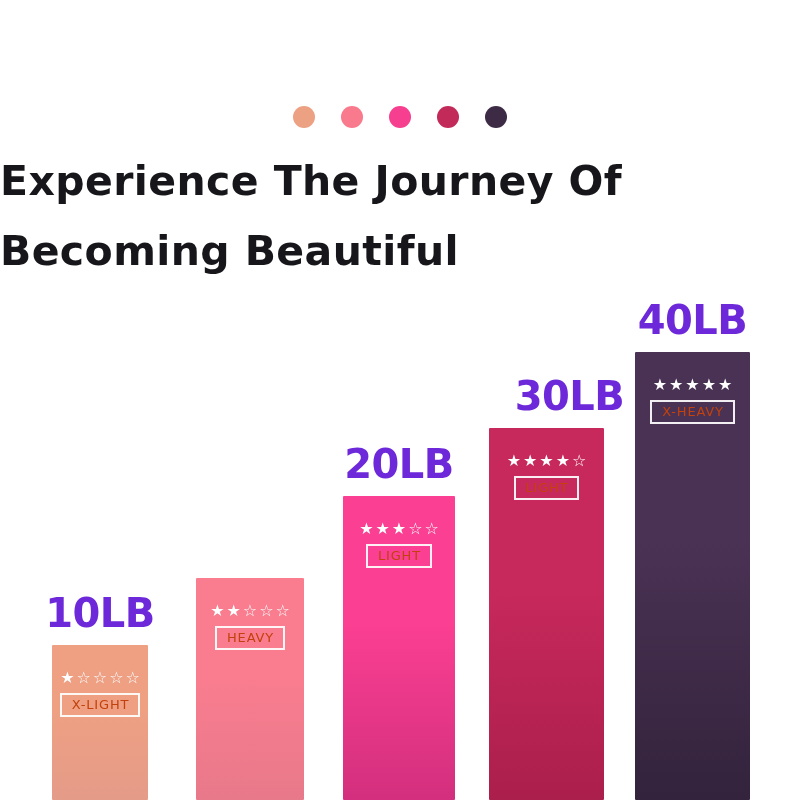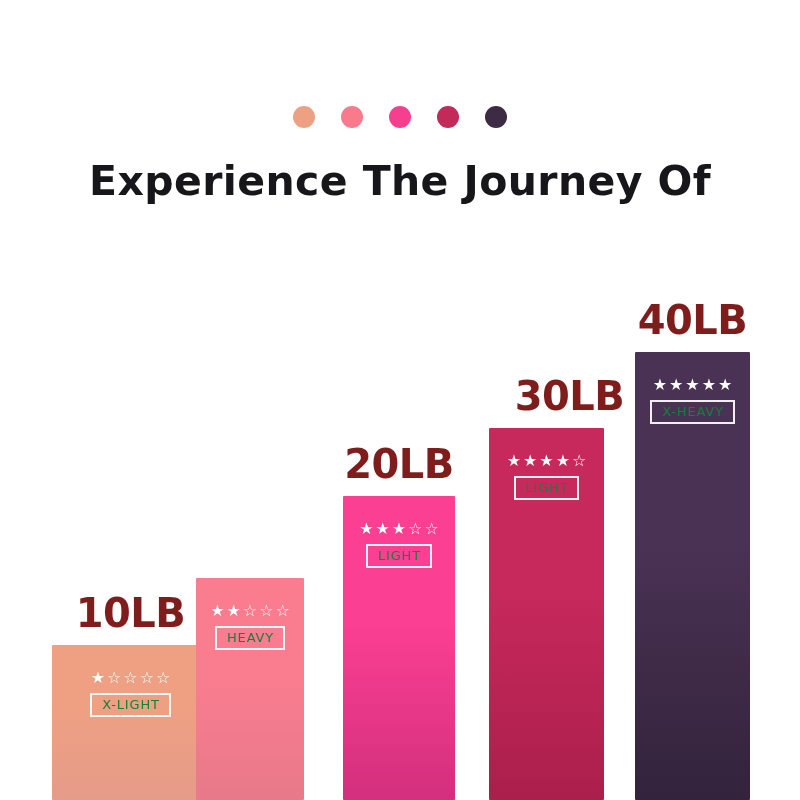--- a/index.html
+++ b/index.html
@@ -39,21 +39,20 @@
     border-radius: 50%;
     display: block;
   }
 
   
   .heading {
     position: absolute;
     top: 146px;
     left: 0;
     width: 800px;
-    text-align: center;
     color: #17161a;
     font-family: "DejaVu Sans", "Liberation Sans", sans-serif;
     font-weight: bold;
     font-size: 41px;
     letter-spacing: 0.4px;
     line-height: 70px;
   }
   .heading .line {
     display: block;
     white-space: nowrap;
@@ -76,21 +75,21 @@
     left: 0;
     bottom: 0;
     width: 100%;
     border-radius: 1px;
   }
   .bar-label {
     position: absolute;
     left: 50%;
     transform: translateX(-50%);
     white-space: nowrap;
-    color: #7f1d1d;
+    color: #6d28d9;
     font-family: "DejaVu Sans", "Liberation Sans", sans-serif;
     font-weight: bold;
     font-size: 40px;
     line-height: 44px;
     letter-spacing: -0.5px;
   }
   .badge {
     position: absolute;
     left: 0;
     width: 100%;
@@ -107,21 +106,21 @@
     gap: 2px;
     color: #ffffff;
     font-size: 16px;
     line-height: 16px;
     font-family: "DejaVu Sans", sans-serif;
     text-shadow: 0 0 1px rgba(0,0,0,0.08);
   }
   .star { display: inline-block; }
   .tier {
     border: 2px solid rgba(255,255,255,0.92);
-    color: #15803d;
+    color: #c2410c;
     font-family: "DejaVu Sans", "Liberation Sans", sans-serif;
     font-size: 13px;
     font-weight: 500;
     letter-spacing: 0.8px;
     padding: 3px 9px 3px 10px;
     line-height: 14px;
     white-space: nowrap;
   }
 </style>
 </head>
@@ -132,24 +131,25 @@
   <div class="dot-row">
       <span class="dot" style="background: rgb(237, 161, 131);"></span>
       <span class="dot" style="background: rgb(248, 122, 140);"></span>
       <span class="dot" style="background: rgb(246, 63, 142);"></span>
       <span class="dot" style="background: rgb(194, 42, 90);"></span>
       <span class="dot" style="background: rgb(61, 43, 69);"></span>
     </div>
 
   <div class="heading">
     <span class="line">Experience The Journey Of</span>
+    <span class="line">Becoming Beautiful</span>
   </div>
 
   <div class="chart">
-      <div class="bar-group" style="left: 52px; width: 114px; height: 155px; padding-left: 43px;">
+      <div class="bar-group" style="left: 52px; width: 96px; height: 155px;">
         <div class="bar" style="height: 155px; background: linear-gradient(rgb(239, 160, 131) 0%, rgb(239, 160, 131) 42%, rgb(228, 155, 136) 100%);"></div>
         <div class="bar-label" style="bottom: 165px;">10LB</div>
         <div class="badge" style="bottom: 83px;">
           <div class="stars">
             <span class="star">★</span>
             <span class="star">☆</span>
             <span class="star">☆</span>
             <span class="star">☆</span>
             <span class="star">☆</span>
           </div>

